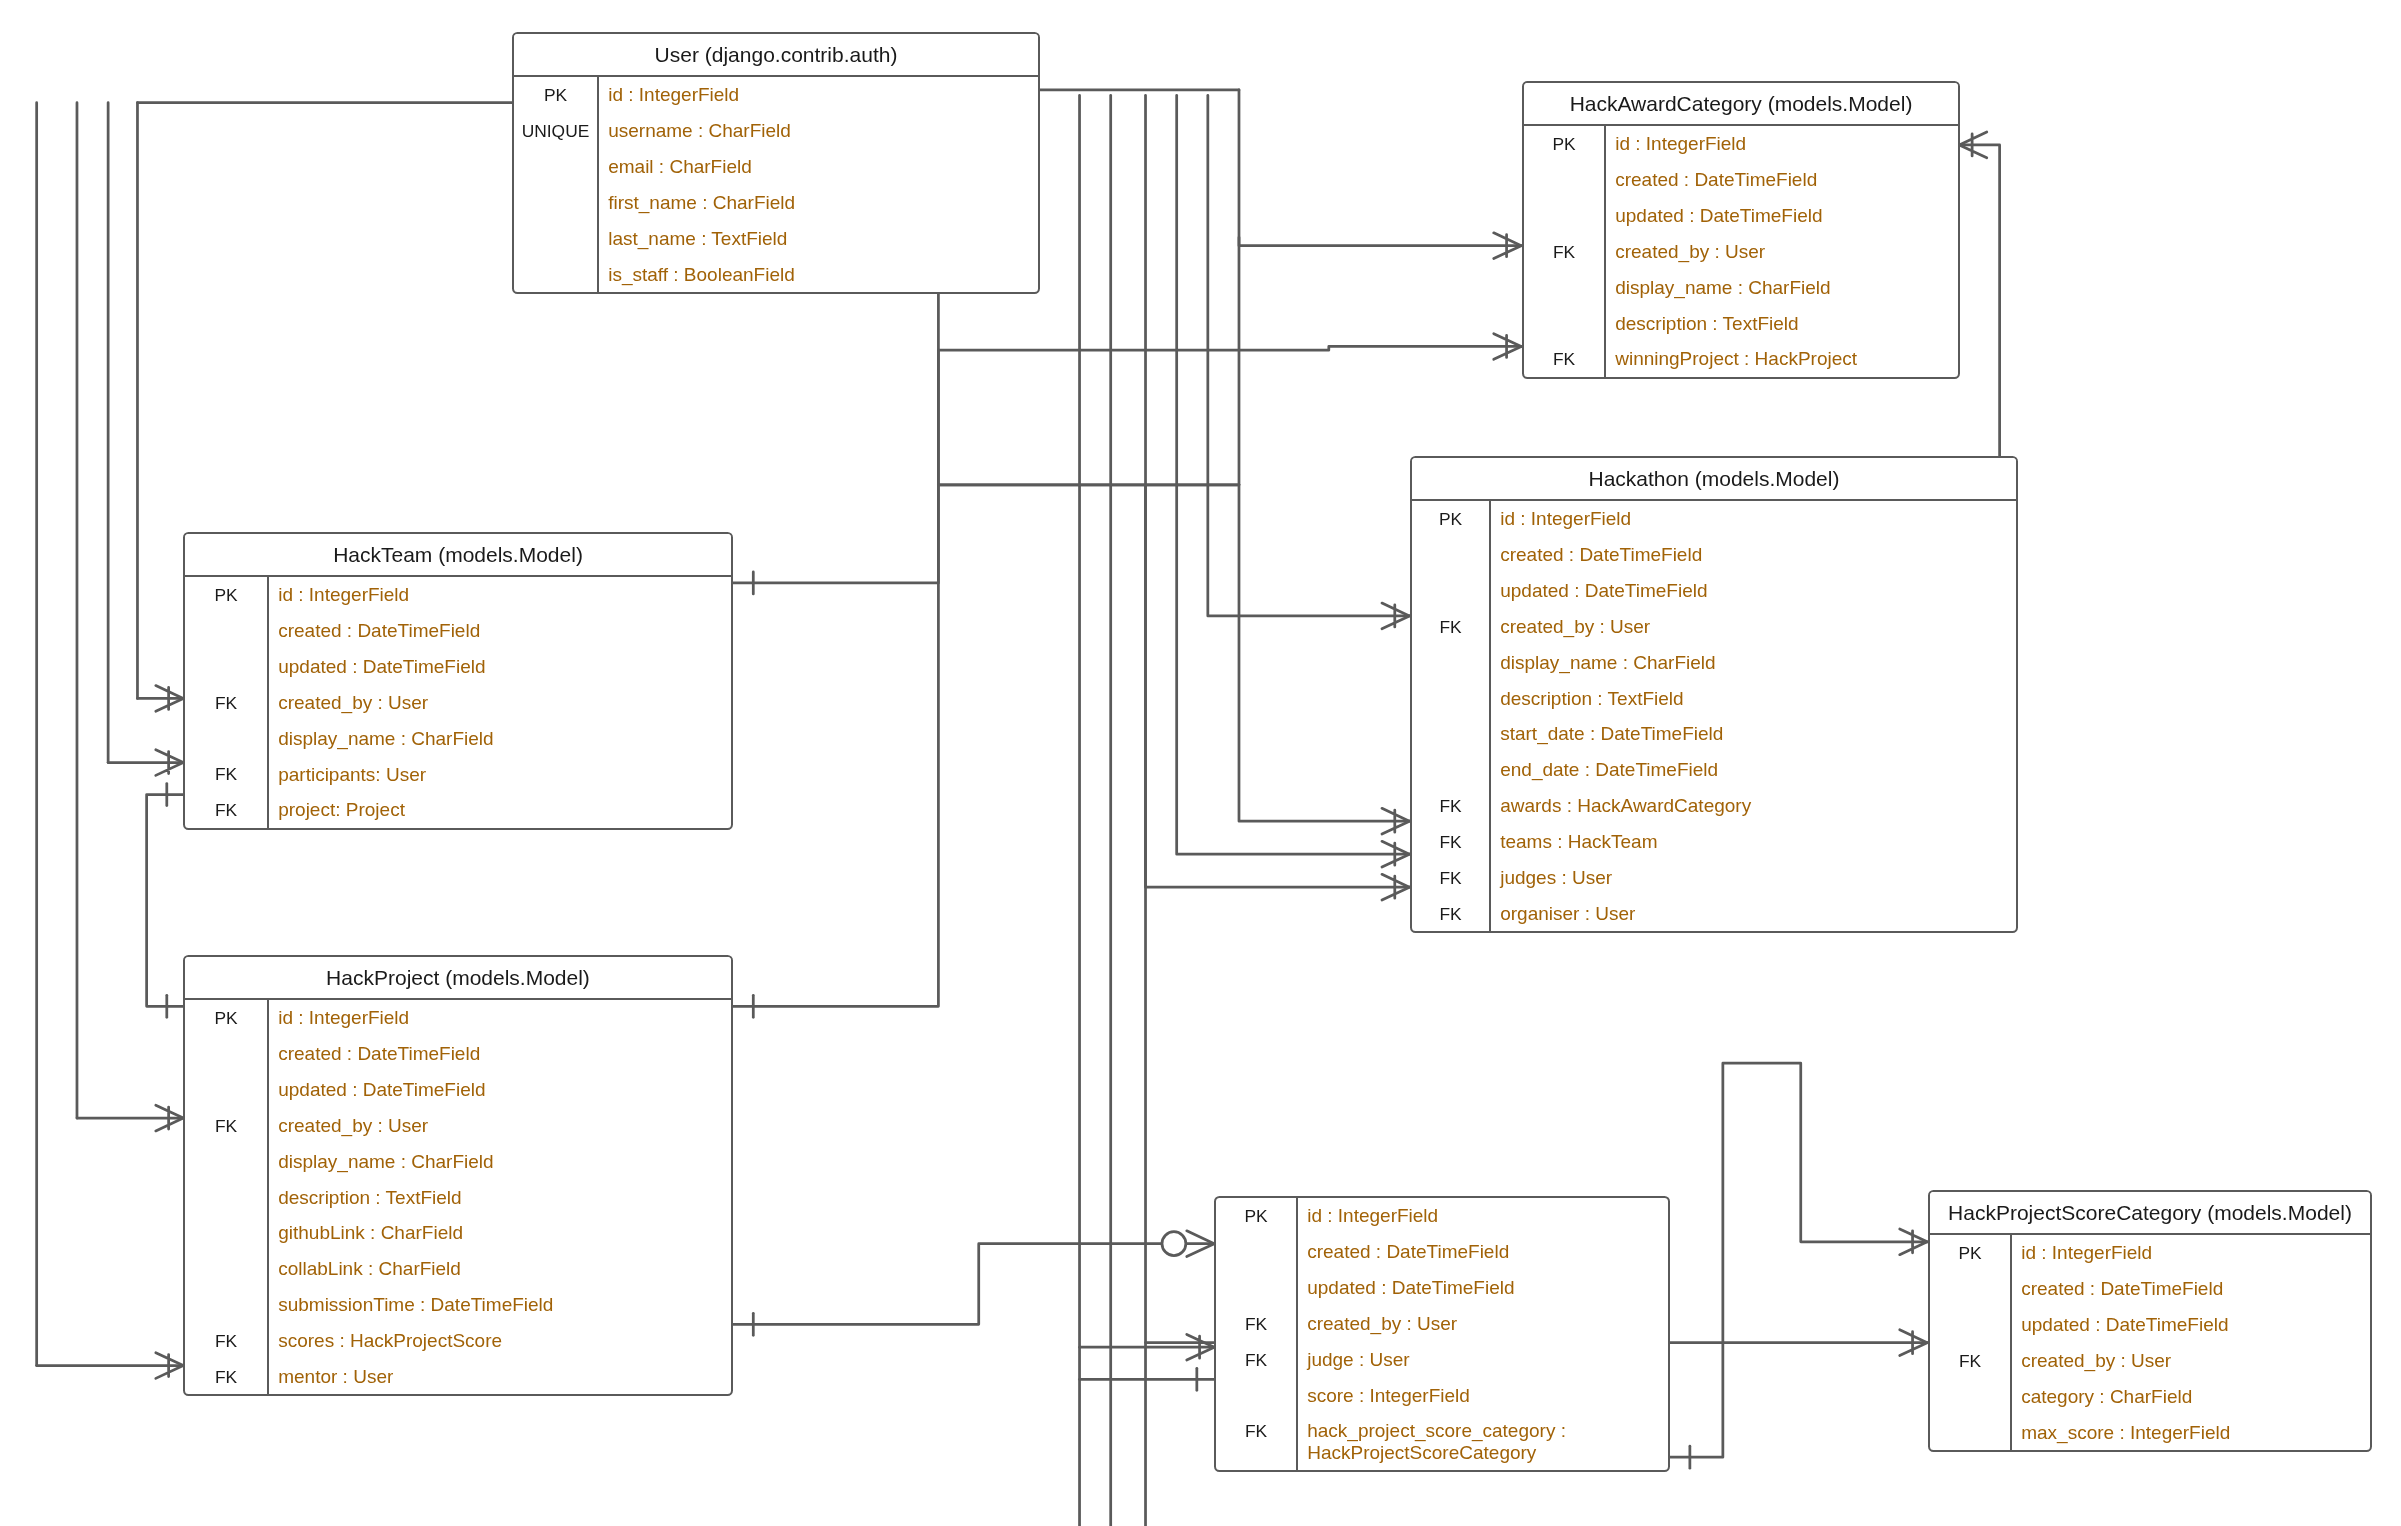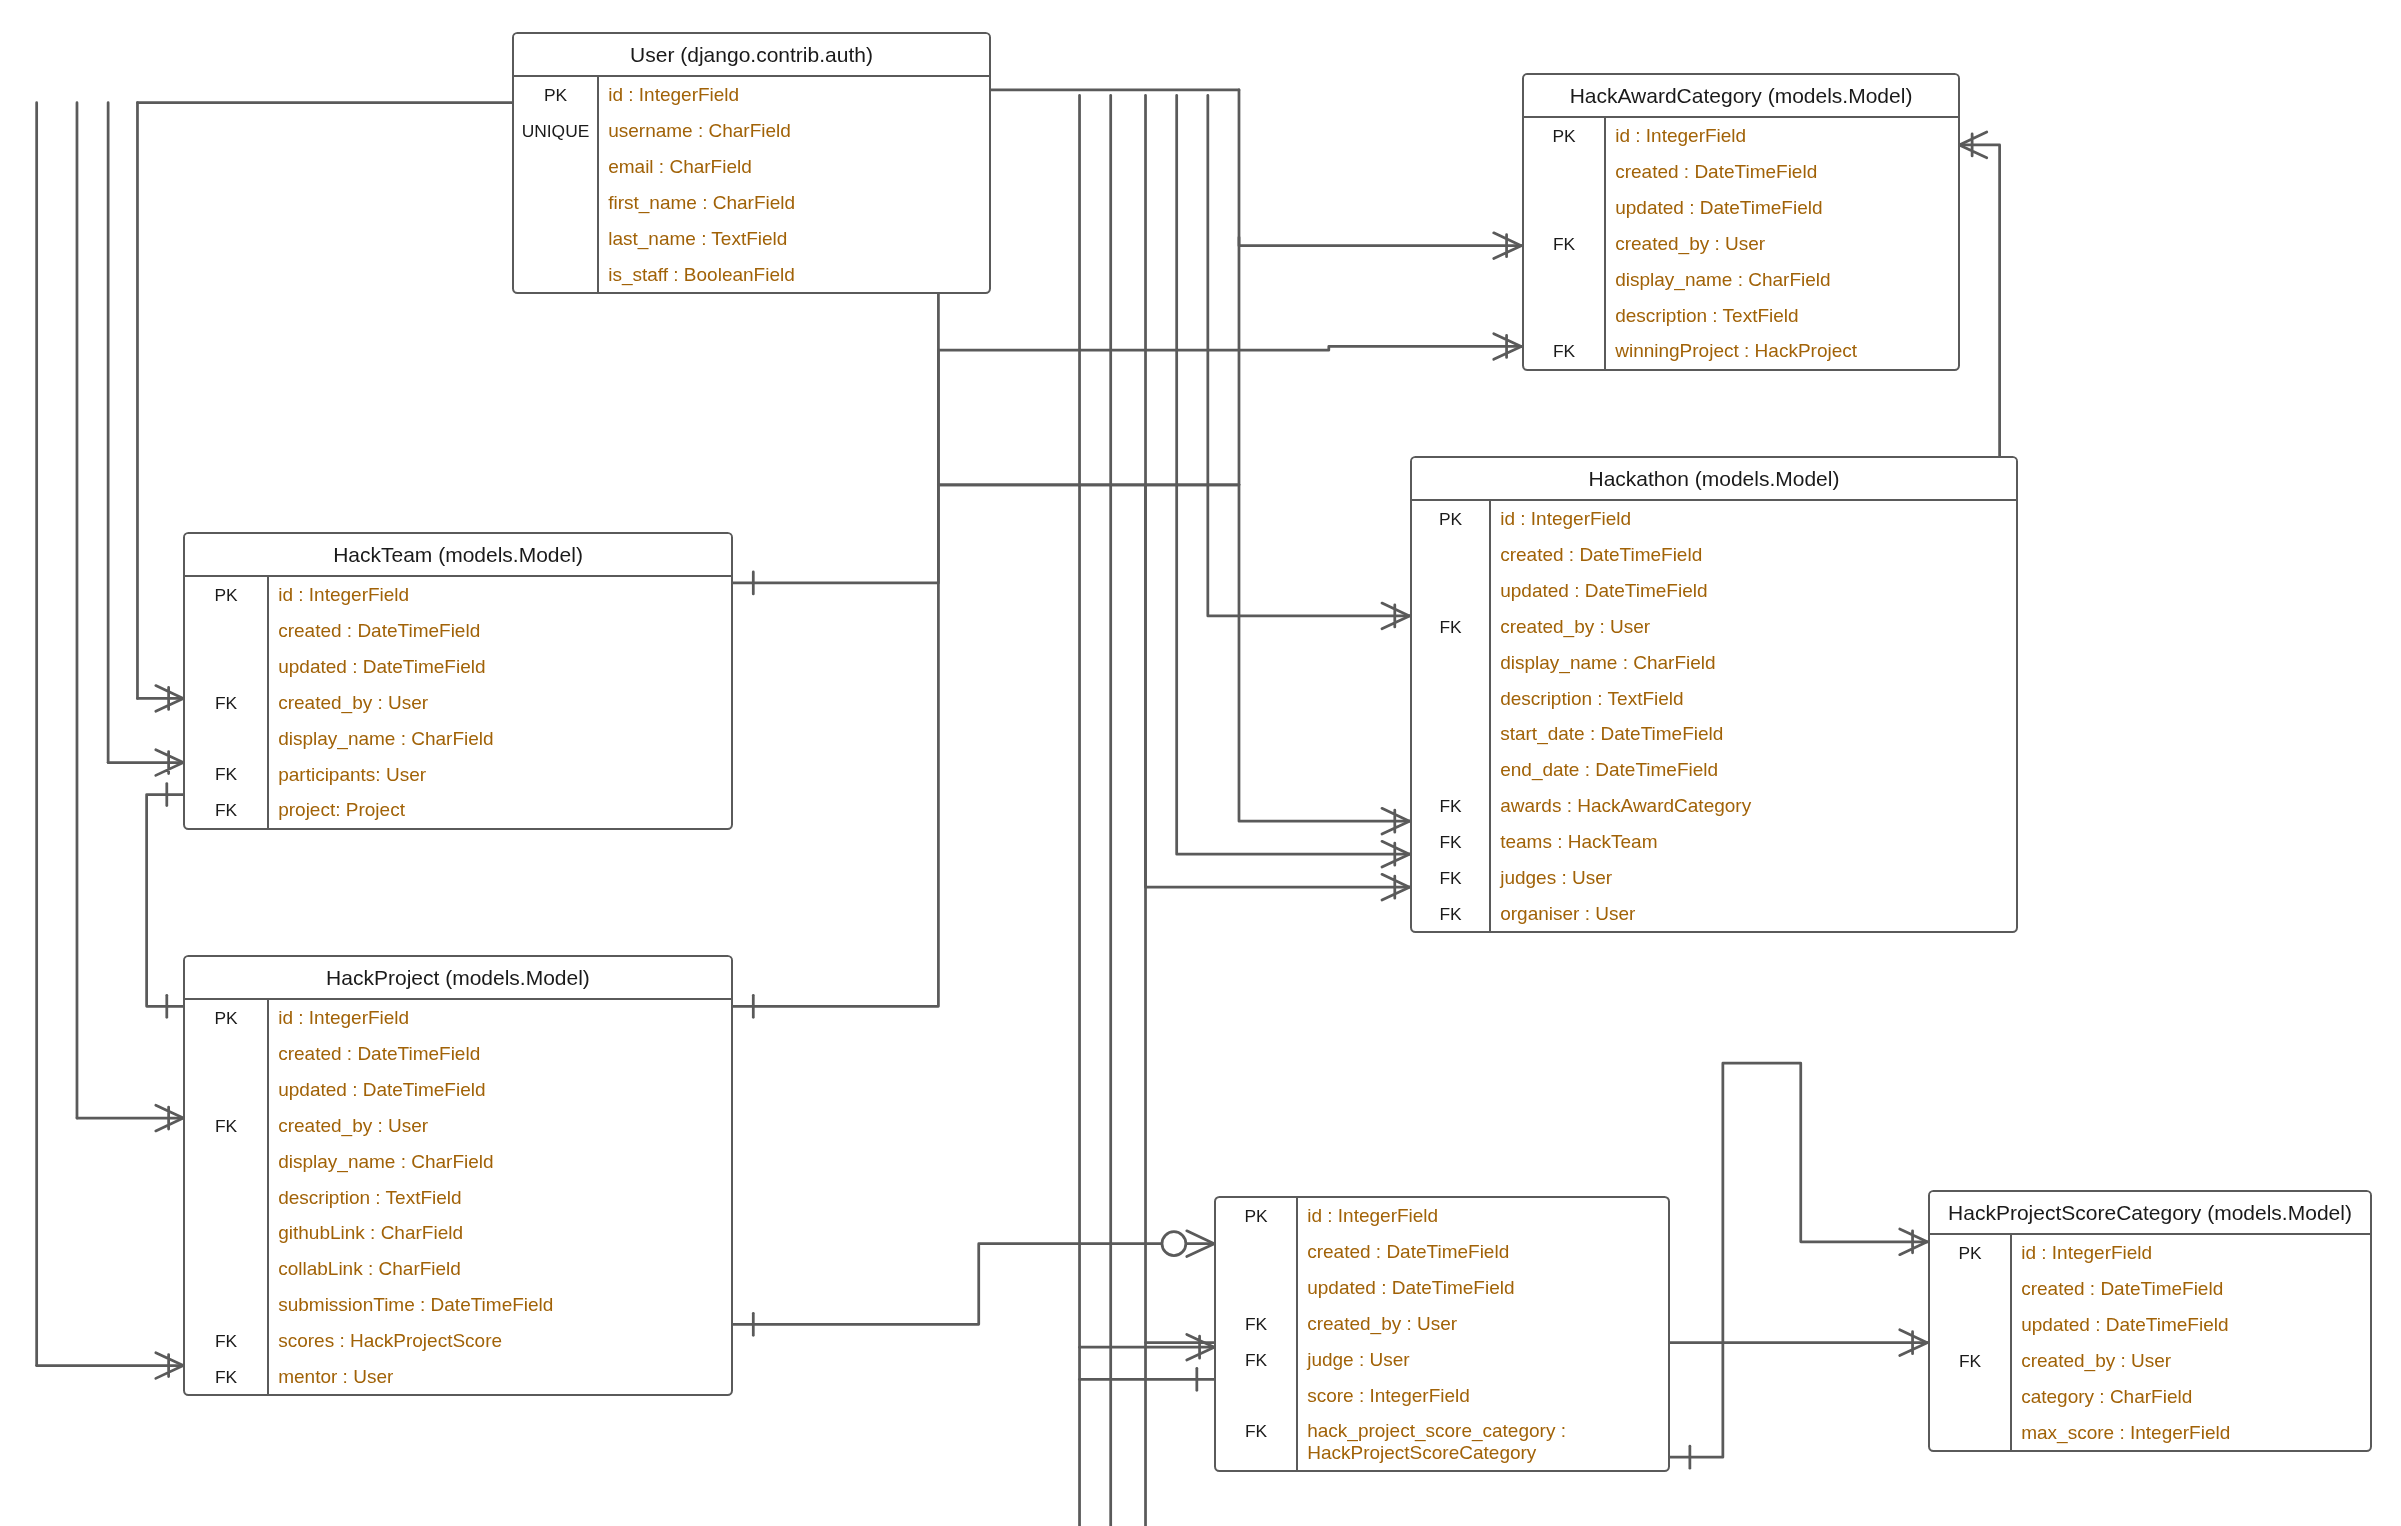--- a/index.html
+++ b/index.html
@@ -169,21 +169,21 @@
 
       <path d="M1844 1578 V1602"></path>
 
       <path d="M2103 1355 L2073 1341 M2103 1355 L2073 1369 M2087 1343 V1367"></path>
 
       <path d="M2103 1465 L2073 1451 M2103 1465 L2073 1479 M2087 1453 V1477"></path>
     </g>
   </svg>
 
   <div id="entities">
-      <div class="entity" style="left: 512px; top: 32px; width: 479px;">
+      <div class="entity" style="left: 512px; top: 32px; width: 528px;">
         <div class="entity-title">User (django.contrib.auth)</div>
         <div class="rows">
           <div class="row">
             <div class="key" style="width: 85px;">PK</div>
             <div class="attr">id : IntegerField</div>
           </div>
           <div class="row">
             <div class="key" style="width: 85px;">UNIQUE</div>
             <div class="attr">username : CharField</div>
           </div>
@@ -198,21 +198,21 @@
           <div class="row">
             <div class="key" style="width: 85px;"></div>
             <div class="attr">last_name : TextField</div>
           </div>
           <div class="row">
             <div class="key" style="width: 85px;"></div>
             <div class="attr">is_staff : BooleanField</div>
           </div>
         </div>
       </div>
-      <div class="entity" style="left: 1522px; top: 73px; width: 438px;">
+      <div class="entity" style="left: 1522px; top: 81px; width: 438px;">
         <div class="entity-title">HackAwardCategory (models.Model)</div>
         <div class="rows">
           <div class="row">
             <div class="key" style="width: 82px;">PK</div>
             <div class="attr">id : IntegerField</div>
           </div>
           <div class="row">
             <div class="key" style="width: 82px;"></div>
             <div class="attr">created : DateTimeField</div>
           </div>

